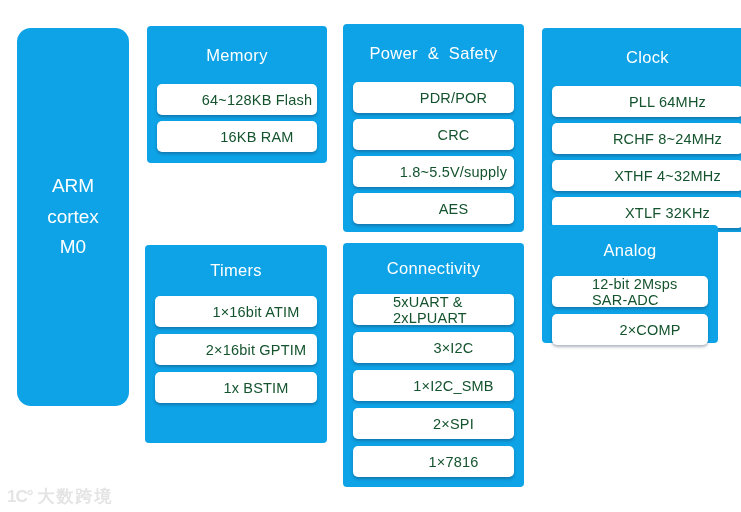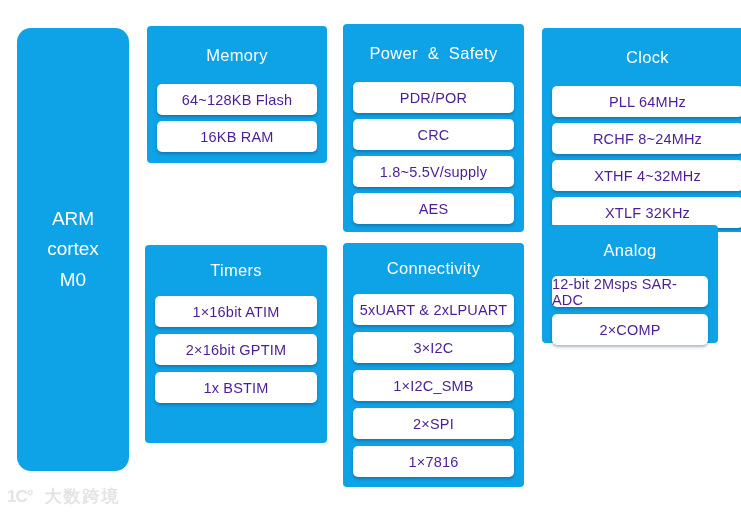--- a/index.html
+++ b/index.html
@@ -17,37 +17,38 @@
   }
   .title{
     color:#ffffff;font-size:16.5px;word-spacing:5px;letter-spacing:.3px;
     display:flex;align-items:center;justify-content:center;text-align:center;
   }
   .top .title{height:58px;}
   .bottom .title{height:51px;}
   .item{
     background:#ffffff;border-radius:5px;height:31px;margin-bottom:6px;
     display:flex;align-items:center;justify-content:center;
-    color:#4c1d95;font-size:14.5px;letter-spacing:.2px;
+    color:#14532d;font-size:14.5px;letter-spacing:.2px;
     box-shadow:0 2px 3px rgba(25,45,80,.35);
+    padding-left:40px;
   }
   .bottom .item{margin-bottom:7px;}
   .watermark{
-    position:absolute;left:7px;top:485px;display:flex;align-items:center;gap:12px;
+    position:absolute;left:7px;top:485px;display:flex;align-items:center;gap:5px;
     color:#e4e4e4;font-weight:bold;user-select:none;
   }
   .wm-logo{font-size:17px;letter-spacing:-1px;}
   .wm-text{font-size:17px;letter-spacing:2px;}
 </style>
 </head>
 <body>
 
 <div class="canvas">
 
-  <div class="block cpu" style="left:17px;top:28px;width:112px;height:443px;">
+  <div class="block cpu" style="left:17px;top:28px;width:112px;height:378px;">
     <div>
       <div>ARM</div>
       <div>cortex</div>
       <div>M0</div>
     </div>
   </div>
 
   <section class="block top" style="left:147px;top:26px;width:180px;height:137px;">
     <div class="title">Memory</div>
     <div class="item">64~128KB Flash</div>

